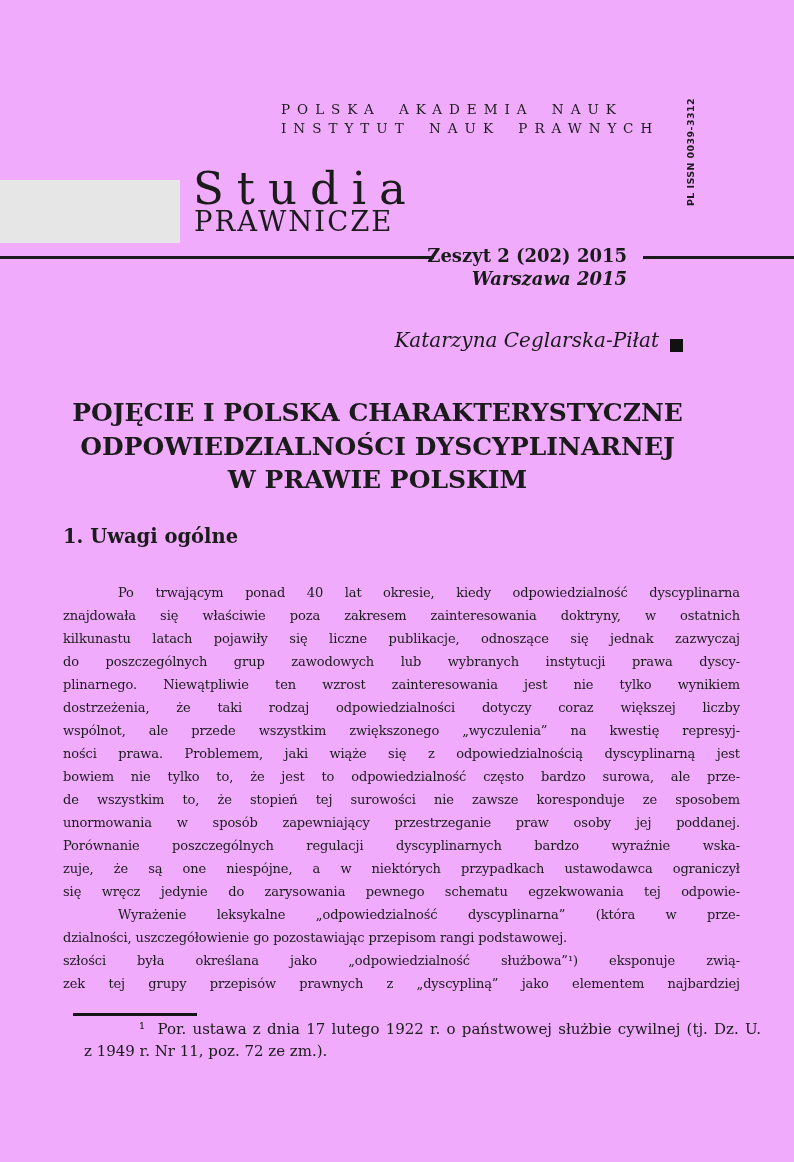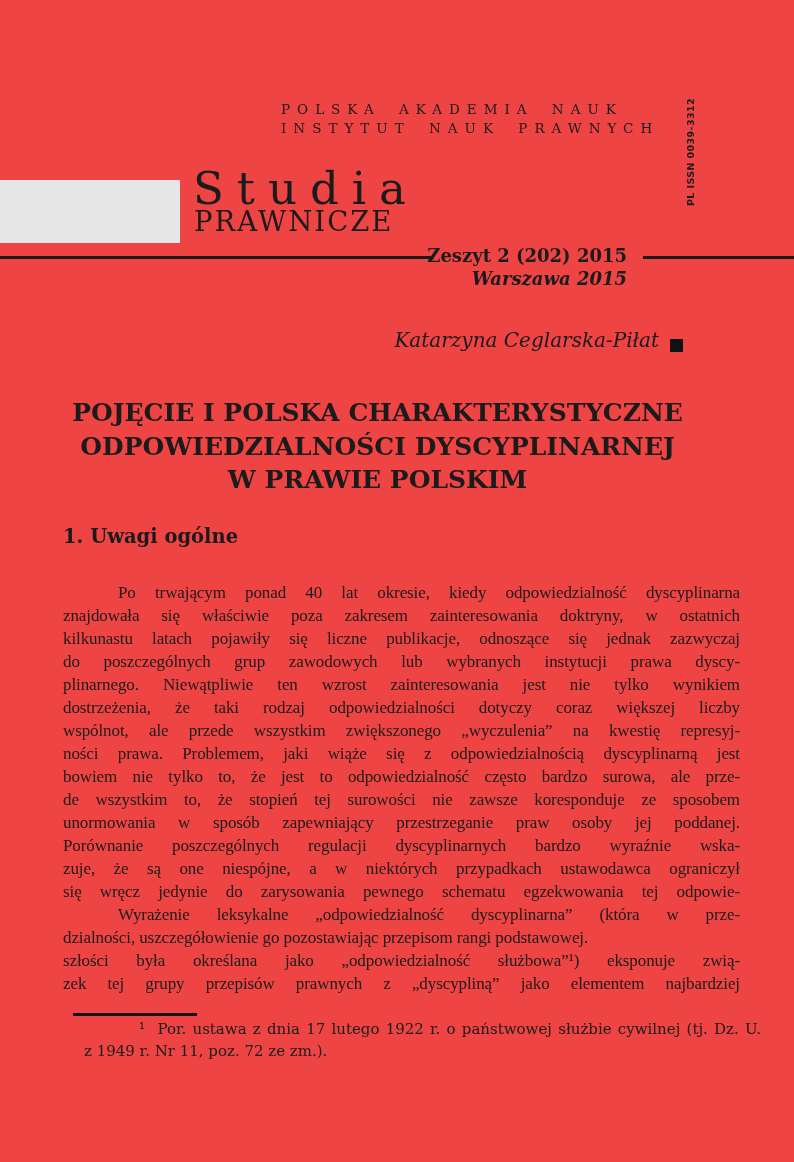--- a/index.html
+++ b/index.html
@@ -1,20 +1,20 @@
 <!DOCTYPE html>
 <html lang="pl"><head>
 <meta charset="utf-8">
 <style>
   html,body { margin:0; padding:0; background:#f0f0f0; }
   .page {
     position:relative;
     width:794px; height:1162px;
     margin:0 auto;
-    background:#ef4444;
+    background:#f0abfc;
     color:#1b1b1b;
     font-family:"DejaVu Serif", serif;
     overflow:hidden;
   }
 
   
   .inst {
     position:absolute; left:281px; top:100px;
     font-size:13.5px; line-height:18.5px;
     letter-spacing:7px; word-spacing:7px;
@@ -66,21 +66,21 @@
     font-size:25px; line-height:33.5px;
   }
   .heading {
     position:absolute; left:63px; top:525px;
     font-weight:bold; font-size:19.5px;
   }
 
   
   .bodytext {
     position:absolute; left:63px; top:581px; width:677px;
-    font-size:17px; line-height:23px; letter-spacing:-0.1px;font-family:Liberation Serif, serif;
+    font-size:13px; line-height:23px; letter-spacing:-0.1px;
   }
   .bline { text-align:justify; text-align-last:justify; }
   .bline.noj { text-align-last:left; }
   .bline.indent { text-indent:55px; }
 
   
   .fnrule {
     position:absolute; left:73px; top:1013px;
     width:124px; height:3px; background:#141414;
   }

